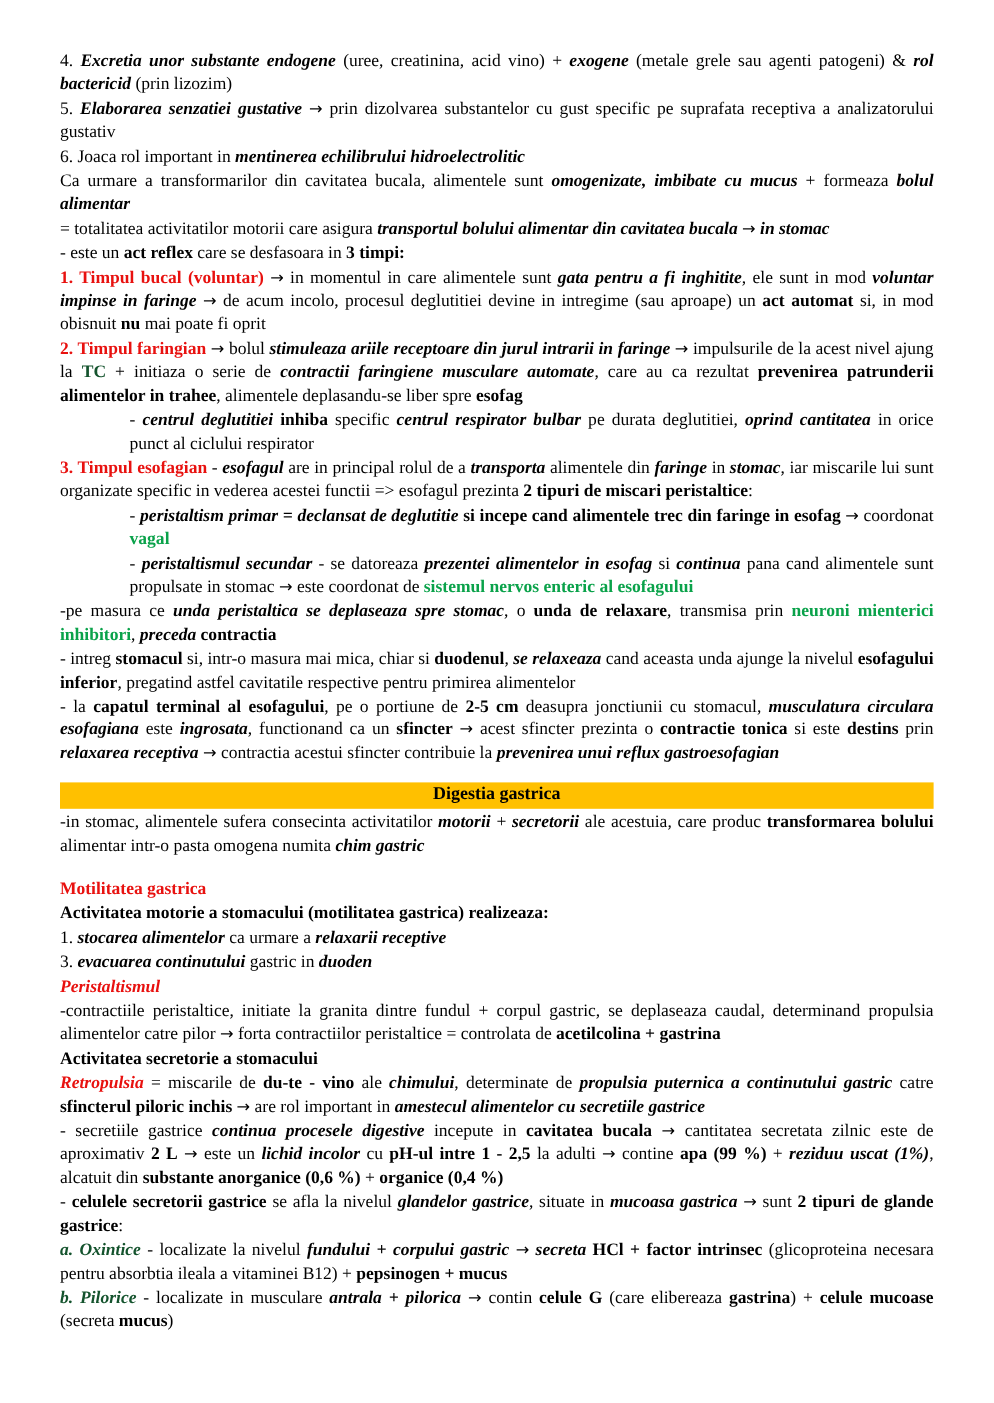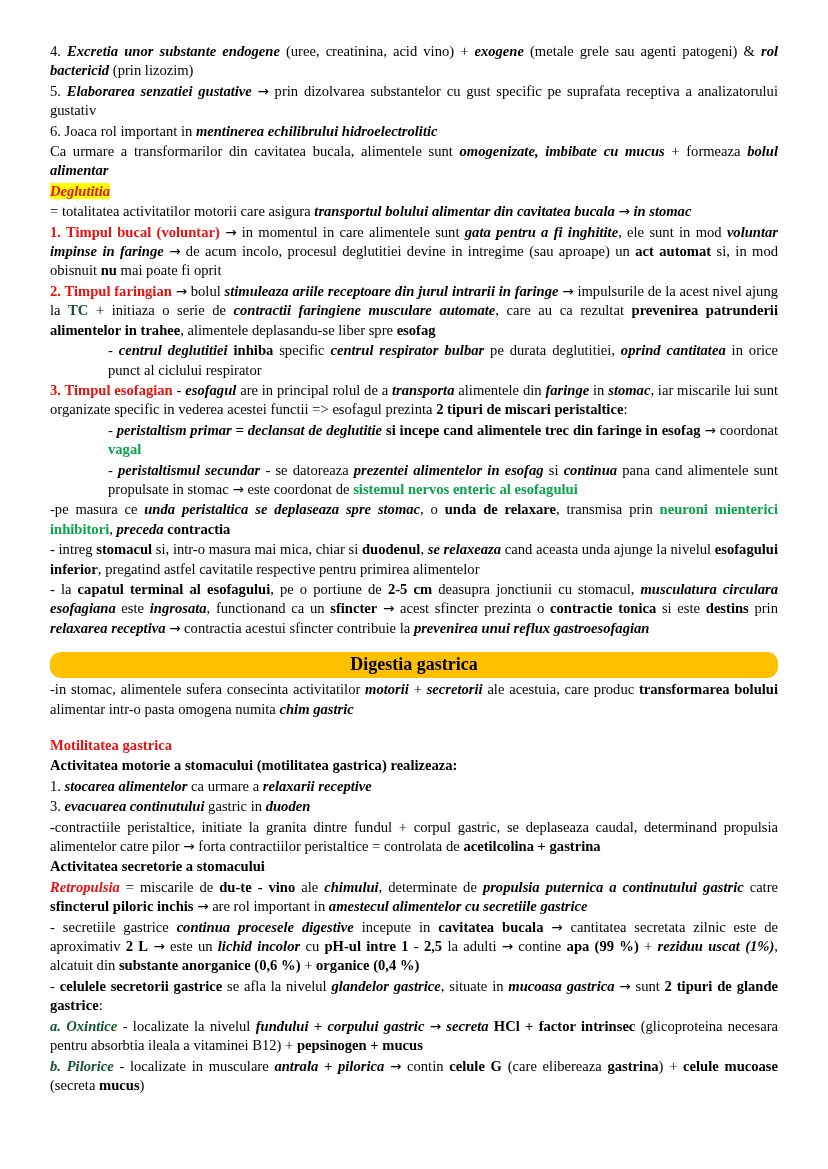--- a/index.html
+++ b/index.html
@@ -35,25 +35,24 @@
     background: #ffff00;
     color: #e8110f;
     font-weight: bold;
     font-style: italic;
   }
   .indent1 { padding-left: 58px; text-indent: 0; }
   .banner {
     background: #ffc000;
     text-align: center;
     font-weight: bold;
-    font-size: 18px;
+    font-size: 15px;
     padding: 2px 0 3px 0;
     margin: 14px 0 2px 0;
     color: #000;
-    border-radius: 11px;
   }
   .gap-md { height: 16px; }
   .arrow { font-family: "DejaVu Sans", sans-serif; font-size: 13.5px; }
 </style>
 </head>
 <body>
 
 <div class="page">
 
   <p>
@@ -68,28 +67,28 @@
   </p>
 
   <p>
     <span>6. Joaca rol important in </span><span class="bi u">mentinerea echilibrului hidroelectrolitic</span>
   </p>
 
   <p>
     <span>Ca urmare a transformarilor din cavitatea bucala, alimentele sunt </span><span class="bi">omogenizate, imbibate cu mucus</span><span> + formeaza </span><span class="bi">bolul alimentar</span>
   </p>
 
-  <p>
-    <span class="hl-yellow">Deglutitia</span>
-  </p>
 
   <p>
     <span>= totalitatea activitatilor motorii care asigura </span><span class="bi">transportul bolului alimentar din </span><span class="bi u">cavitatea bucala </span><span class="arrow">→</span><span class="bi"> in </span><span class="bi u">stomac</span>
   </p>
 
+  <p>
+    <span>- este un </span><span class="b">act reflex</span><span> care se desfasoara in </span><span class="b">3 timpi:</span>
+  </p>
 
   <p>
     <span class="b red">1. Timpul bucal (voluntar)</span>
     <span class="arrow">→</span><span> in momentul in care alimentele sunt </span><span class="bi">gata pentru a fi inghitite</span><span>, ele sunt in mod </span><span class="bi">voluntar impinse in faringe</span>
     <span class="arrow">→</span><span> de acum incolo, procesul deglutitiei devine in intregime (sau aproape) un </span><span class="b u">act automat</span><span> si, in mod obisnuit </span><span class="b">nu</span><span> mai poate fi oprit</span>
   </p>
 
   <p>
     <span class="b red">2. Timpul faringian</span>
     <span class="arrow">→</span><span> bolul </span><span class="bi">stimuleaza ariile receptoare din jurul intrarii in faringe</span>
@@ -144,20 +143,23 @@
   </p>
 
   <p>
     <span>1. </span><span class="bi">stocarea alimentelor</span><span> ca urmare a </span><span class="bi">relaxarii receptive</span>
   </p>
   <p>
     <span>3. </span><span class="bi">evacuarea continutului</span><span> gastric in </span><span class="bi">duoden</span>
   </p>
 
   <p>
+    <span class="bi red">Peristaltismul</span>
+  </p>
+  <p>
     <span>-contractiile peristaltice, initiate la granita dintre fundul + corpul gastric, se deplaseaza caudal, determinand propulsia alimentelor catre pilor </span><span class="arrow">→</span><span> forta contractiilor peristaltice = controlata de </span><span class="b">acetilcolina + gastrina</span>
   </p>
 
   <p>
     <span class="b u">Activitatea secretorie a stomacului</span>
   </p>
 
   <p>
     <span class="bi red">Retropulsia</span><span> = miscarile de </span><span class="b">du-te - vino</span><span> ale </span><span class="bi">chimului</span><span>, determinate de </span><span class="bi">propulsia puternica a continutului gastric</span><span> catre </span><span class="b">sfincterul piloric inchis</span>
     <span class="arrow">→</span><span> are rol important in </span><span class="bi">amestecul alimentelor cu secretiile gastrice</span>

